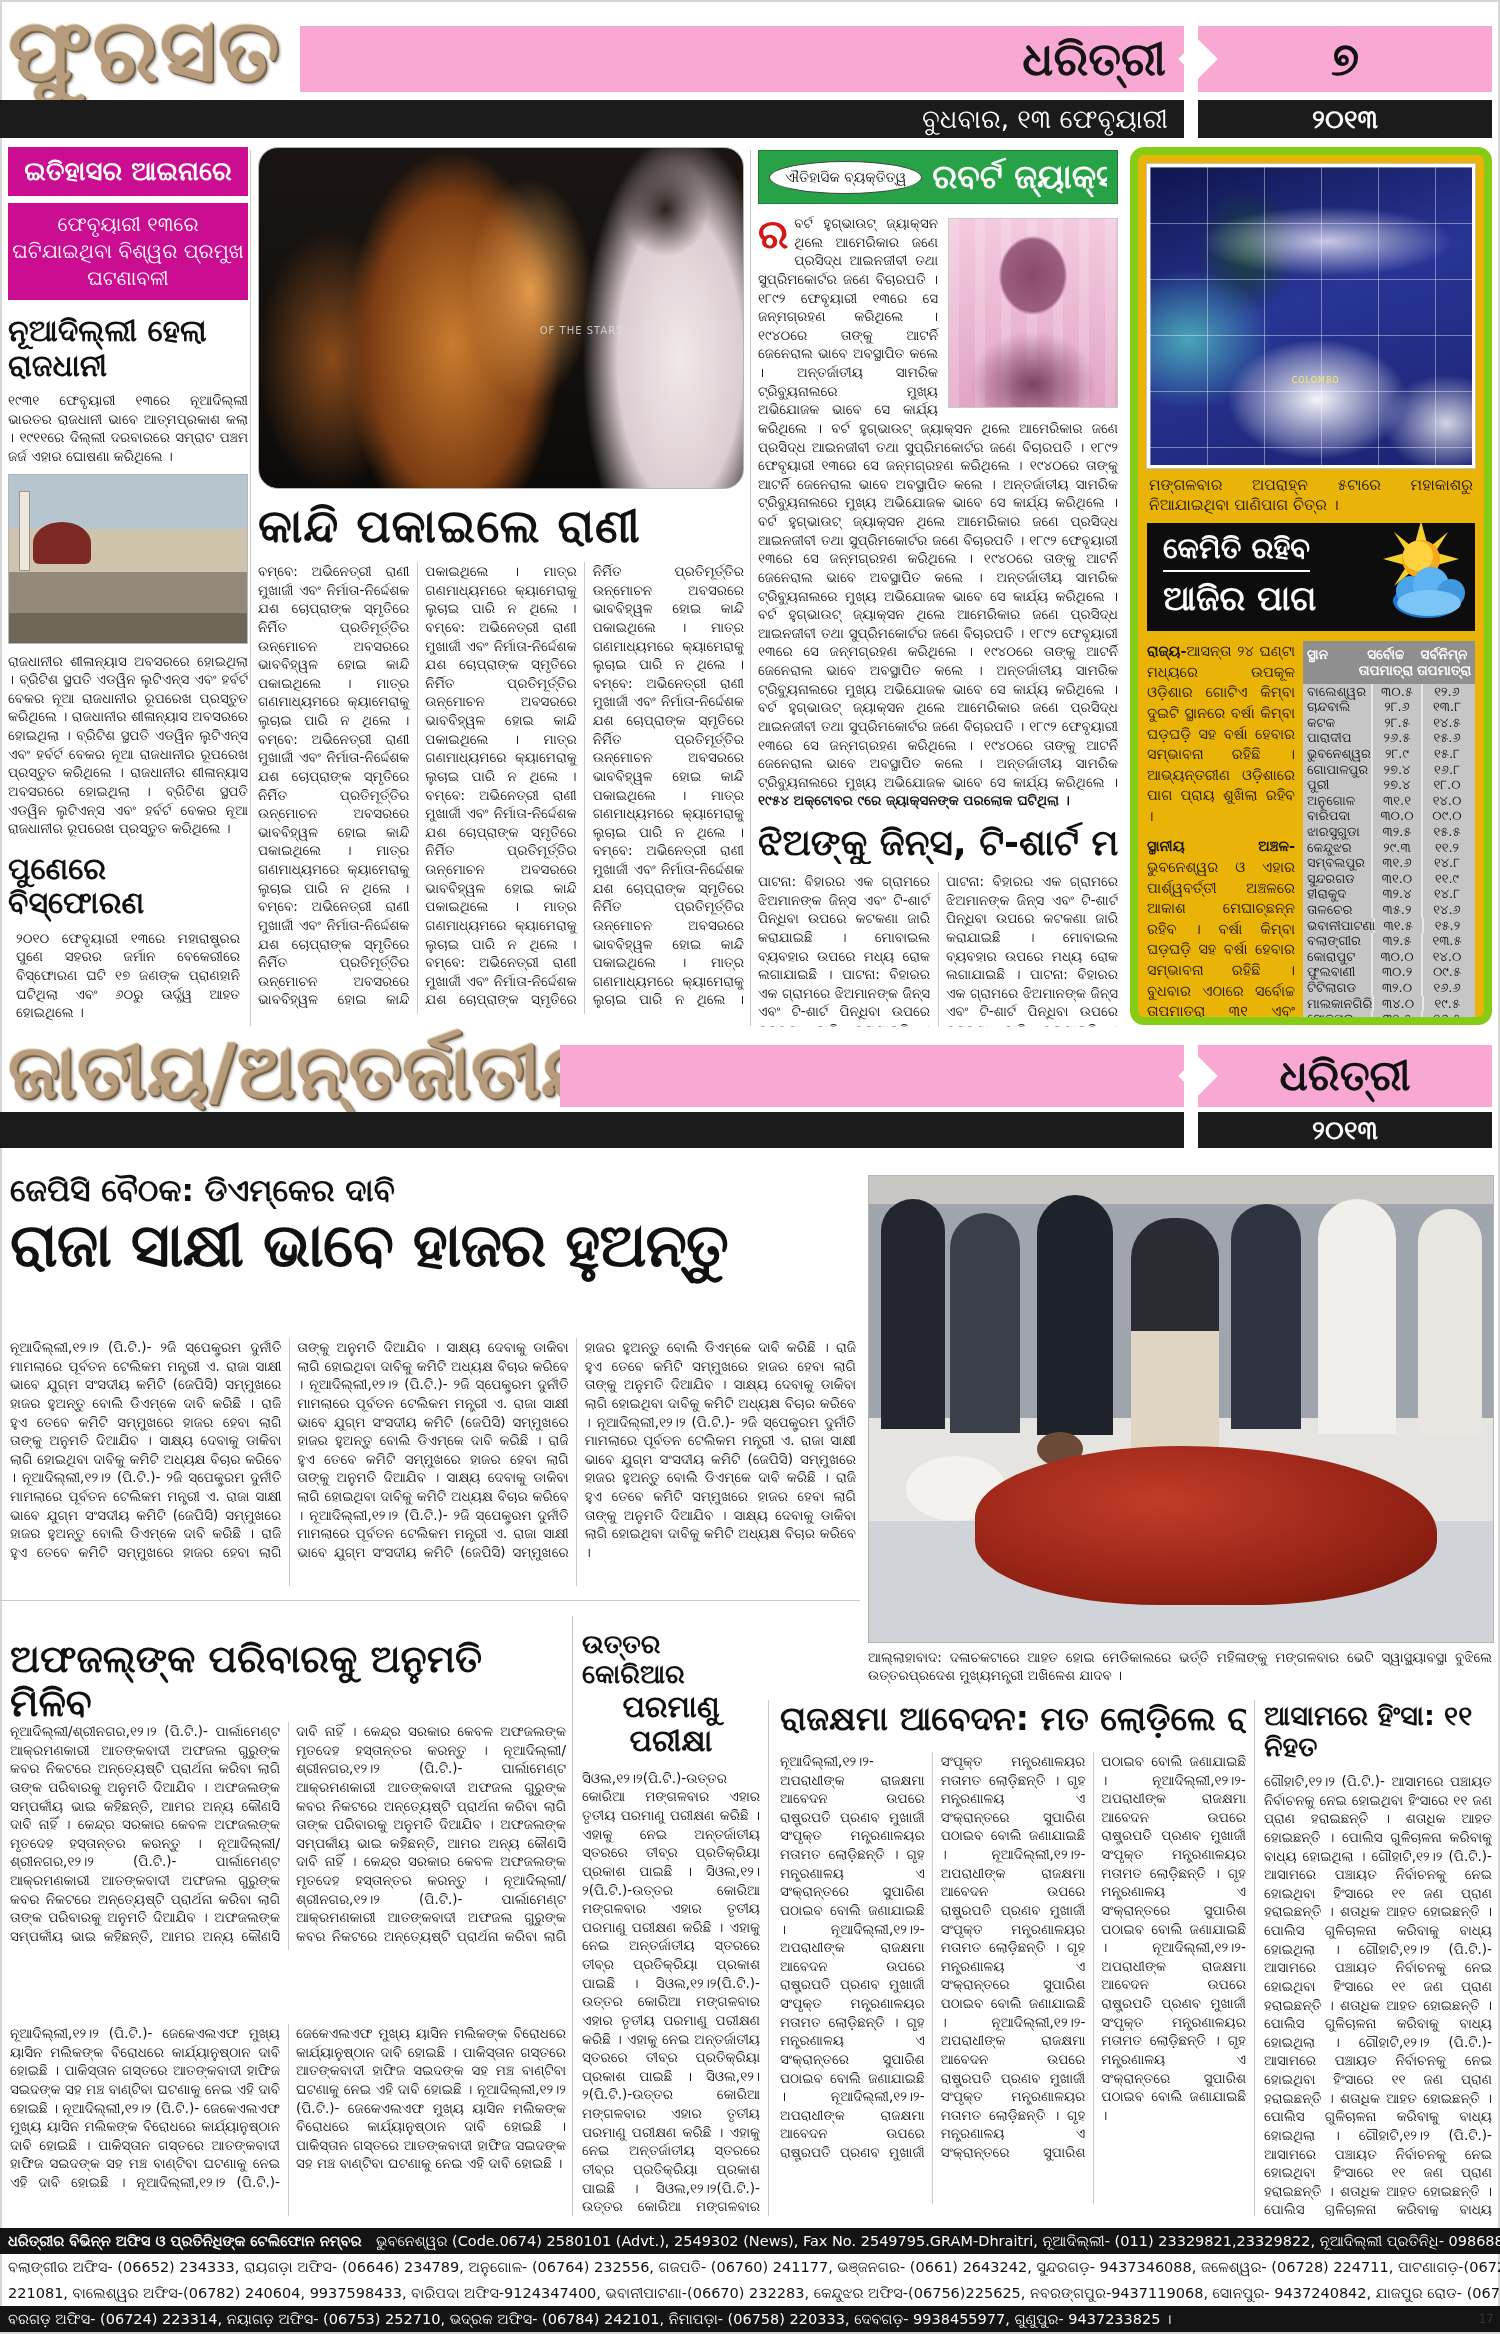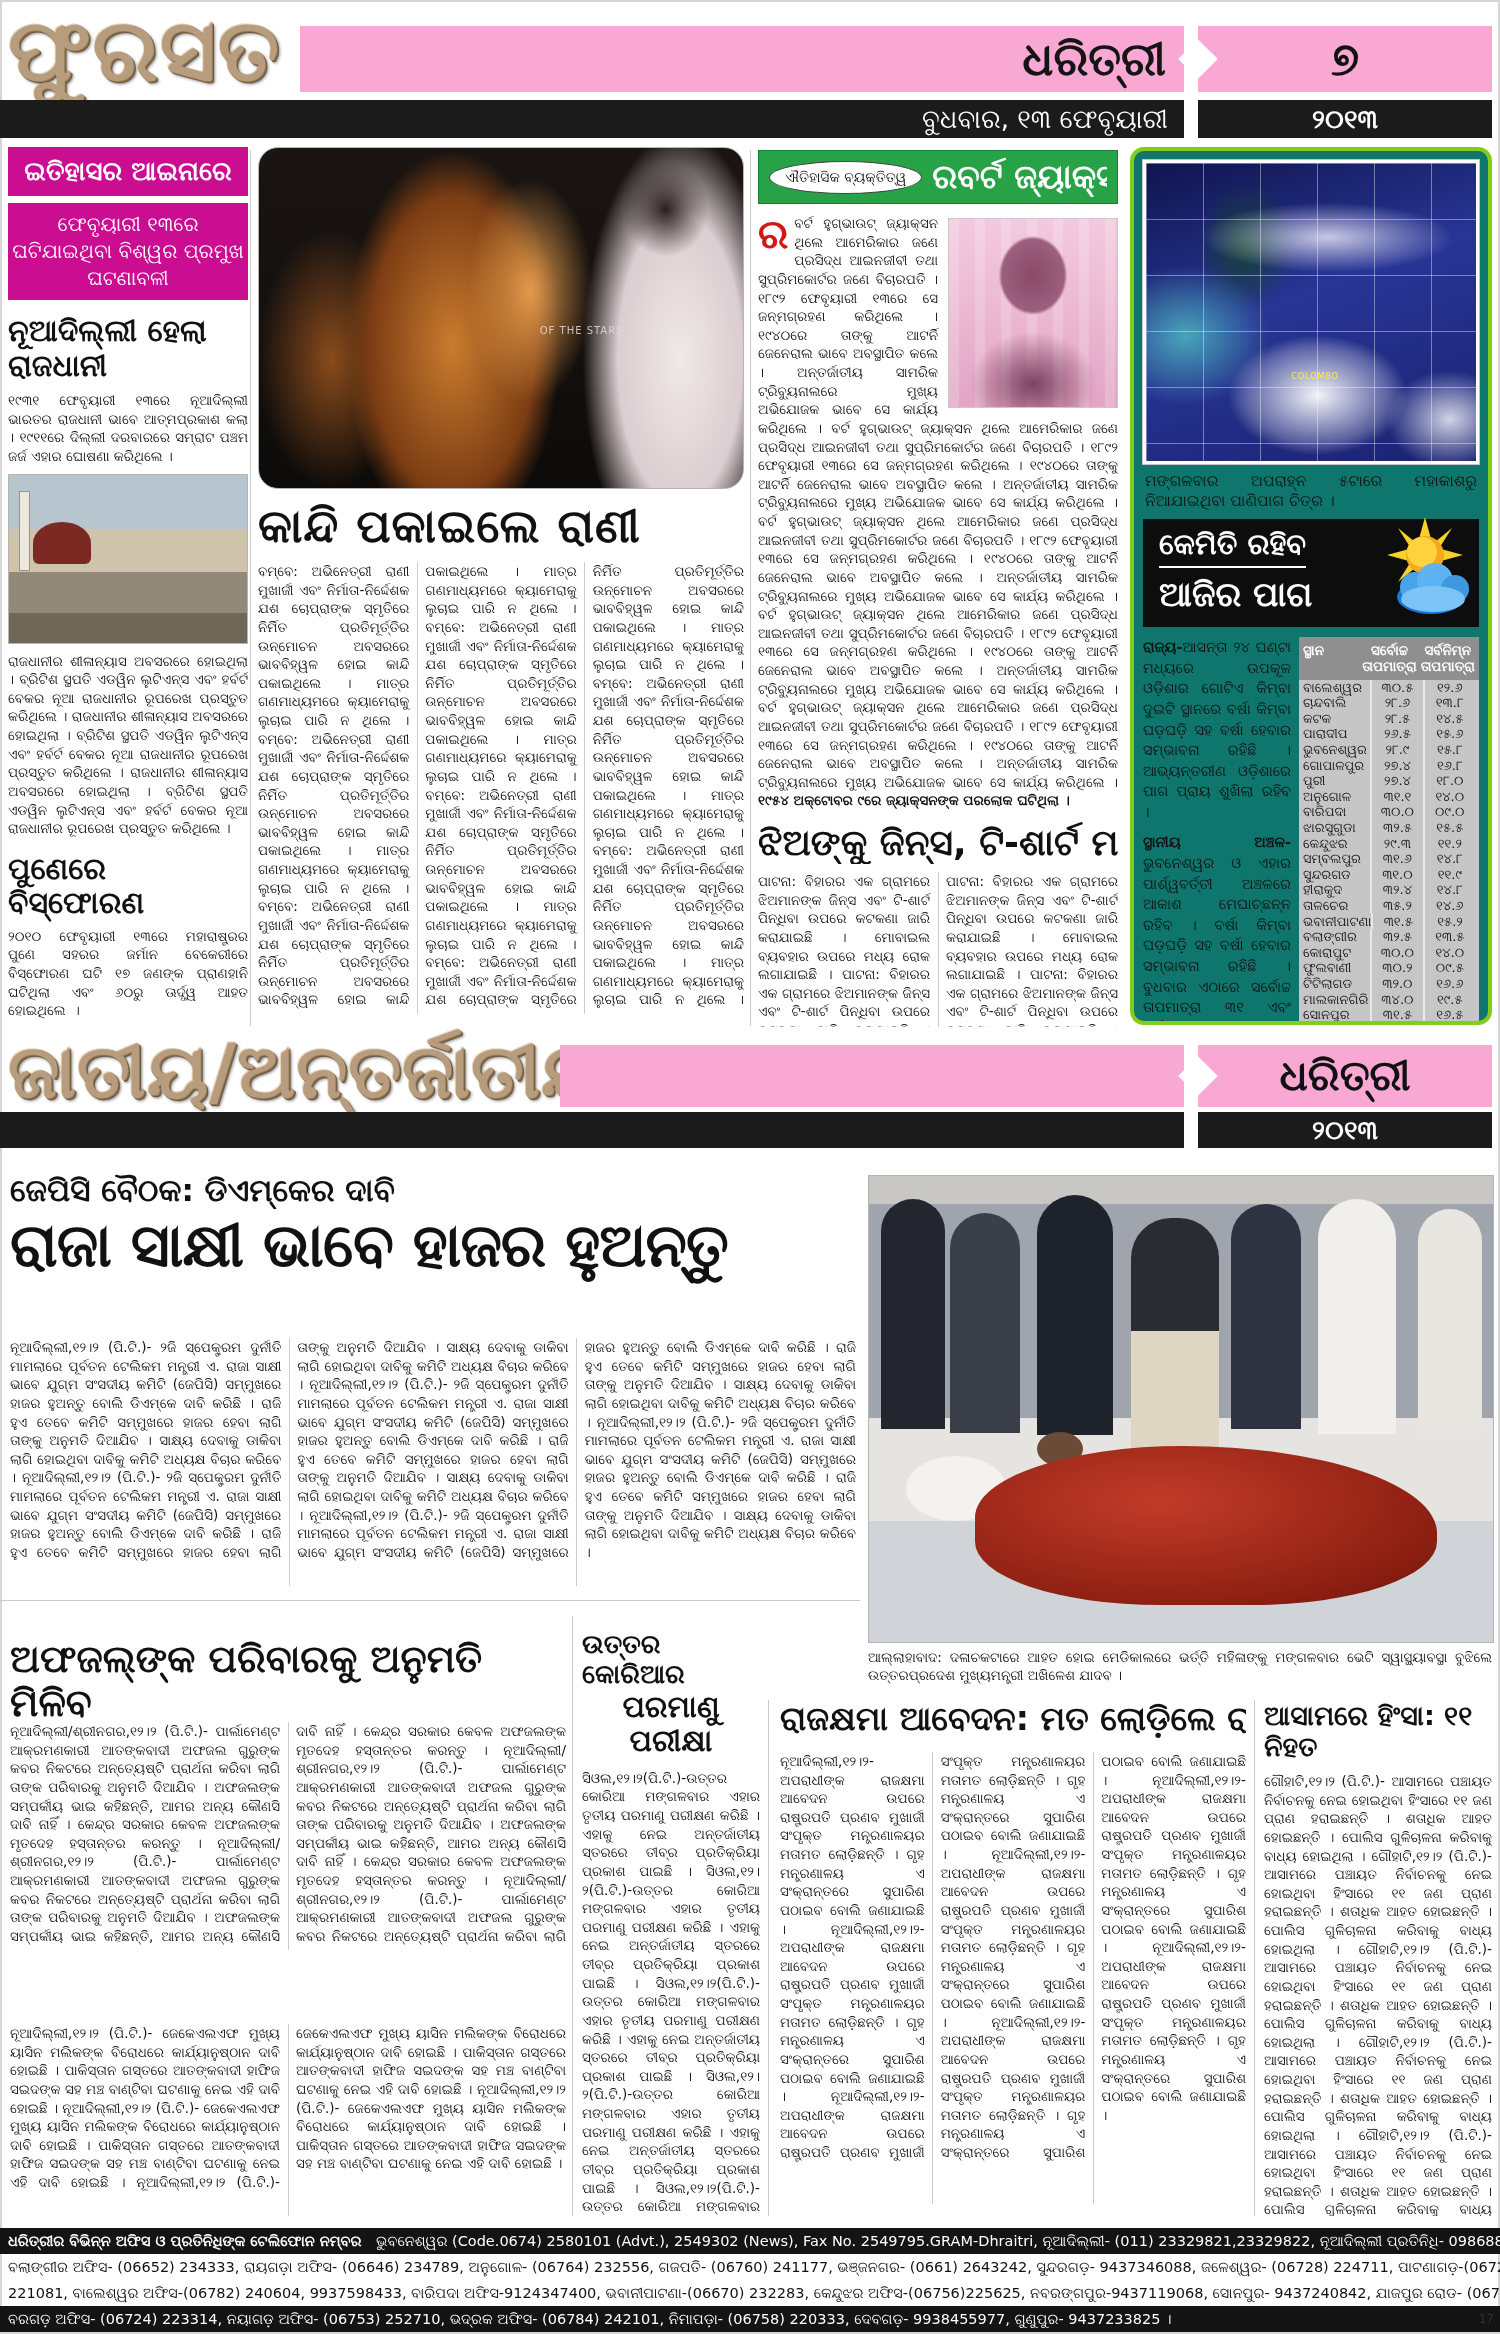--- a/index.html
+++ b/index.html
@@ -63,21 +63,21 @@
   .dropcap{float:left;color:#d31717;font-size:40px;line-height:.9;font-weight:bold;padding:2px 6px 0 0;}
   .portrait{float:right;width:168px;height:188px;margin:4px 0 6px 10px;border:1px solid #c9c9c9;
     background:
       radial-gradient(ellipse 52px 60px at 50% 30%,#8a4a68 0%,#9c5f7e 60%,transparent 66%),
       radial-gradient(ellipse 85px 70px at 50% 88%,#7d4260 0%,transparent 75%),
       repeating-linear-gradient(90deg,rgba(255,255,255,.18) 0 10px,transparent 10px 26px),
       linear-gradient(#f3cadf,#e2a5c4);}
   .jeans-h{font-size:36px;font-weight:bold;margin:12px 0 8px;white-space:nowrap;}
 
   
-  .wx-panel{border:4px solid #84cc16;border-radius:14px;padding:9px;box-sizing:border-box;background:#0f766e;}
+  .wx-panel{border:8px solid #84cc16;border-radius:14px;padding:9px;box-sizing:border-box;background:#eab308;}
   .sat-map{height:298px;border:3px solid #fff;outline:1px solid #c4c4c4;position:relative;
     background:
       repeating-linear-gradient(to right,rgba(255,255,255,.4) 0 1px,transparent 1px 57px),
       repeating-linear-gradient(to bottom,rgba(255,255,255,.4) 0 1px,transparent 1px 56px),
       radial-gradient(ellipse 120px 80px at 52% 78%,rgba(255,255,255,.95) 0%,rgba(255,255,255,.25) 60%,transparent 75%),
       radial-gradient(ellipse 180px 50px at 55% 25%,rgba(240,240,255,.8) 0%,transparent 70%),
       radial-gradient(ellipse 90px 70px at 92% 86%,rgba(255,255,255,.8) 0%,transparent 70%),
       radial-gradient(ellipse 120px 100px at 12% 58%,rgba(90,225,205,.65) 0%,transparent 70%),
       radial-gradient(ellipse 70px 90px at 30% 28%,rgba(20,70,45,.9) 0%,transparent 72%),
       linear-gradient(160deg,#10154e 0%,#283595 45%,#1a2270 100%);}
@@ -152,21 +152,21 @@
     <div class="mag-box mag-title">ଇତିହାସର ଆଇନାରେ</div>
     <div class="mag-box mag-sub">ଫେବୃୟାରୀ ୧୩ରେ ଘଟିଯାଇଥିବା ବିଶ୍ୱର ପ୍ରମୁଖ ଘଟଣାବଳୀ</div>
     <div class="hist-h">ନୂଆଦିଲ୍ଲୀ ହେଲା ରାଜଧାନୀ</div>
     <p class="small just" style="margin:0;">୧୯୩୧ ଫେବୃୟାରୀ ୧୩ରେ ନୂଆଦିଲ୍ଲୀ ଭାରତର ରାଜଧାନୀ ଭାବେ ଆତ୍ମପ୍ରକାଶ କଲା । ୧୯୧୧ରେ ଦିଲ୍ଲୀ ଦରବାରରେ ସମ୍ରାଟ ପଞ୍ଚମ ଜର୍ଜ ଏହାର ଘୋଷଣା କରିଥିଲେ ।</p>
     <div class="photo city-photo">
       <div class="minaret"></div>
       <div class="dome"></div>
     </div>
     <p class="small just" style="margin:0;">ରାଜଧାନୀର ଶୀଳାନ୍ୟାସ ଅବସରରେ ହୋଇଥିଲା । ବ୍ରିଟିଶ ସ୍ଥପତି ଏଡୱିନ ଲୁଟିଏନ୍ସ ଏବଂ ହର୍ବର୍ଟ ବେକର ନୂଆ ରାଜଧାନୀର ରୂପରେଖ ପ୍ରସ୍ତୁତ କରିଥିଲେ । ରାଜଧାନୀର ଶୀଳାନ୍ୟାସ ଅବସରରେ ହୋଇଥିଲା । ବ୍ରିଟିଶ ସ୍ଥପତି ଏଡୱିନ ଲୁଟିଏନ୍ସ ଏବଂ ହର୍ବର୍ଟ ବେକର ନୂଆ ରାଜଧାନୀର ରୂପରେଖ ପ୍ରସ୍ତୁତ କରିଥିଲେ । ରାଜଧାନୀର ଶୀଳାନ୍ୟାସ ଅବସରରେ ହୋଇଥିଲା । ବ୍ରିଟିଶ ସ୍ଥପତି ଏଡୱିନ ଲୁଟିଏନ୍ସ ଏବଂ ହର୍ବର୍ଟ ବେକର ନୂଆ ରାଜଧାନୀର ରୂପରେଖ ପ୍ରସ୍ତୁତ କରିଥିଲେ ।</p>
     <div class="hist-h">ପୁଣେରେ ବିସ୍ଫୋରଣ</div>
-    <p class="small just" style="margin:0;font-family:Liberation Mono, monospace;">୨୦୧୦ ଫେବୃୟାରୀ ୧୩ରେ ମହାରାଷ୍ଟ୍ରର ପୁଣେ ସହରର ଜର୍ମାନ ବେକେରୀରେ ବିସ୍ଫୋରଣ ଘଟି ୧୭ ଜଣଙ୍କ ପ୍ରାଣହାନି ଘଟିଥିଲା ଏବଂ ୬୦ରୁ ଊର୍ଦ୍ଧ୍ୱ ଆହତ ହୋଇଥିଲେ ।</p>
+    <p class="small just" style="margin:8px;">୨୦୧୦ ଫେବୃୟାରୀ ୧୩ରେ ମହାରାଷ୍ଟ୍ରର ପୁଣେ ସହରର ଜର୍ମାନ ବେକେରୀରେ ବିସ୍ଫୋରଣ ଘଟି ୧୭ ଜଣଙ୍କ ପ୍ରାଣହାନି ଘଟିଥିଲା ଏବଂ ୬୦ରୁ ଊର୍ଦ୍ଧ୍ୱ ଆହତ ହୋଇଥିଲେ ।</p>
     <div class="photo bakery-photo">
       <div class="bakery-sign">GERMAN BAKERY</div>
     </div>
 
   </div>
 
   <div class="abs ov" style="left:258px;top:147px;width:486px;height:880px;">
     <div class="photo statue-photo">
       <div class="statue-txt">OF THE STARS</div>
     </div>

